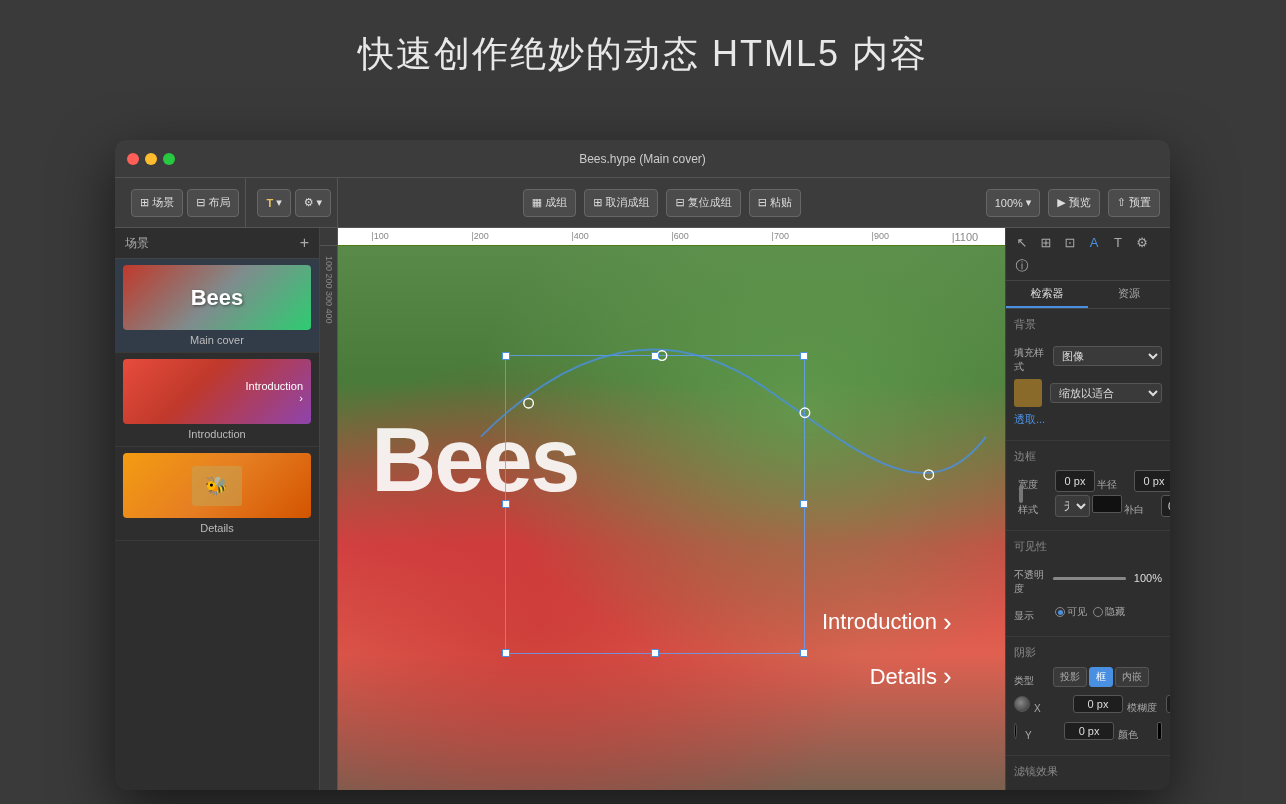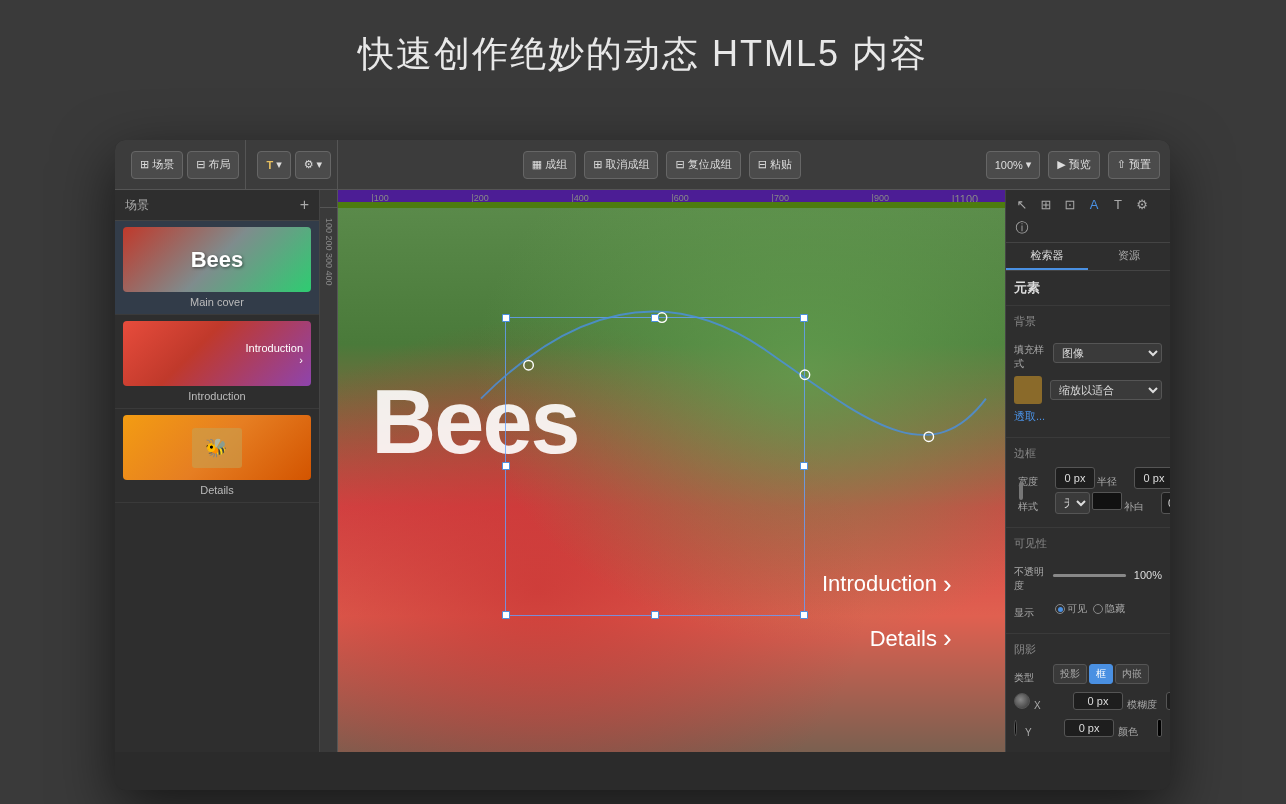--- a/index.html
+++ b/index.html
@@ -173,22 +173,22 @@
     }
 
     
     .scene-details {
       background: linear-gradient(135deg, #f39c12 0%, #e67e22 50%, #d35400 100%);
     }
 
     
     .ruler-top {
       height: 18px;
-      background: #4c1d95;
-      border-bottom: 6px solid #4d7c0f;
+      background: #ffffff;
+      border-bottom: 1px solid #4d7c0f;
       position: relative;
       overflow: hidden;
     }
 
     
     .canvas {
       flex: 1;
       position: relative;
       overflow: hidden;
       background: #555;
@@ -464,20 +464,28 @@
     }
 
   </style>
 </head>
 <body>
 
 <div class="page-header">快速创作绝妙的动态 HTML5 内容</div>
 
 <div class="app-window">
 
+  <div class="title-bar">
+    <div class="traffic-lights">
+      <div class="traffic-light tl-red"></div>
+      <div class="traffic-light tl-yellow"></div>
+      <div class="traffic-light tl-green"></div>
+    </div>
+    <div class="title-bar-title">Bees.hype (Main cover)</div>
+  </div>
 
   <div class="toolbar">
     <div class="toolbar-group">
       <div class="toolbar-btn">
         <span>⊞</span>
         <span>场景</span>
       </div>
       <div class="toolbar-btn">
         <span>⊟</span>
         <span>布局</span>
@@ -627,23 +635,20 @@
         <div class="panel-icon">T</div>
         <div class="panel-icon">⚙</div>
         <div class="panel-icon">ⓘ</div>
       </div>
 
       <div class="panel-tabs">
         <div class="panel-tab active">检索器</div>
         <div class="panel-tab">资源</div>
       </div>
 
-      <div class="panel-section">
-        <div style="font-size:13px;font-weight:bold;color:#ddd;">元素</div>
-      </div>
 
       <div class="panel-section">
         <div class="panel-section-title">背景</div>
         <div class="panel-row">
           <span class="panel-row-label">填充样式</span>
           <select class="panel-select">
             <option>图像</option>
           </select>
         </div>
         <div class="panel-row">

